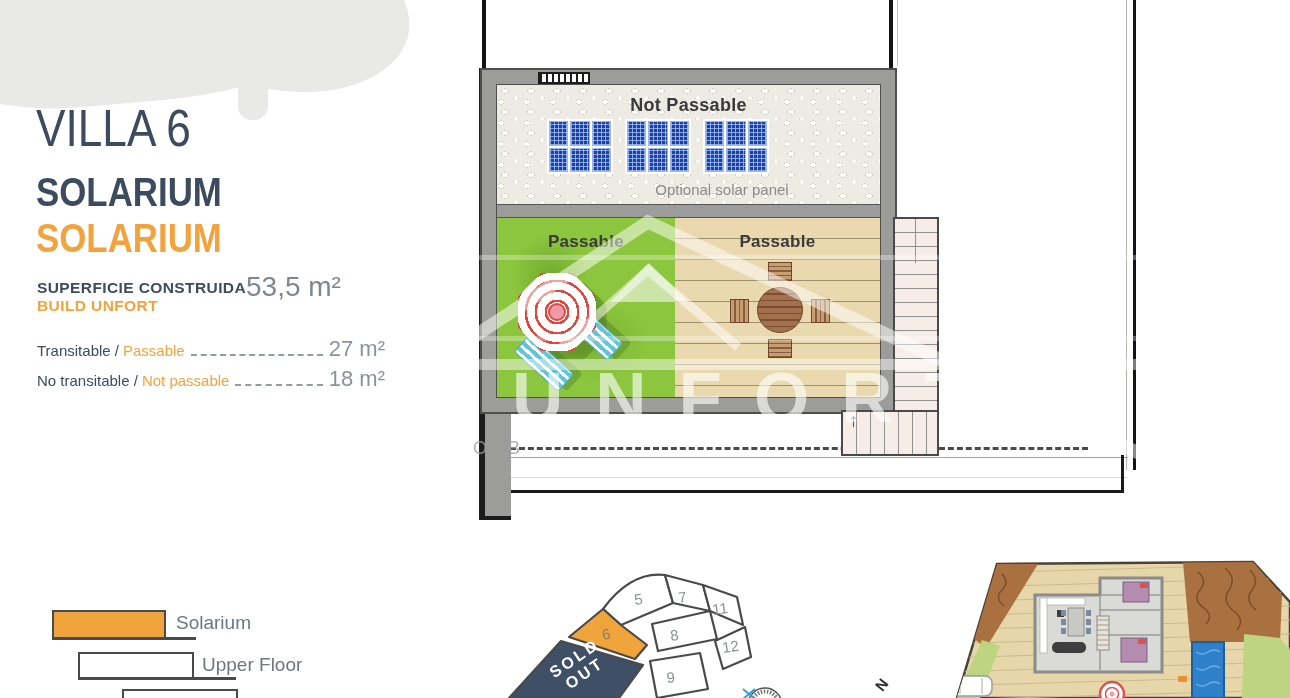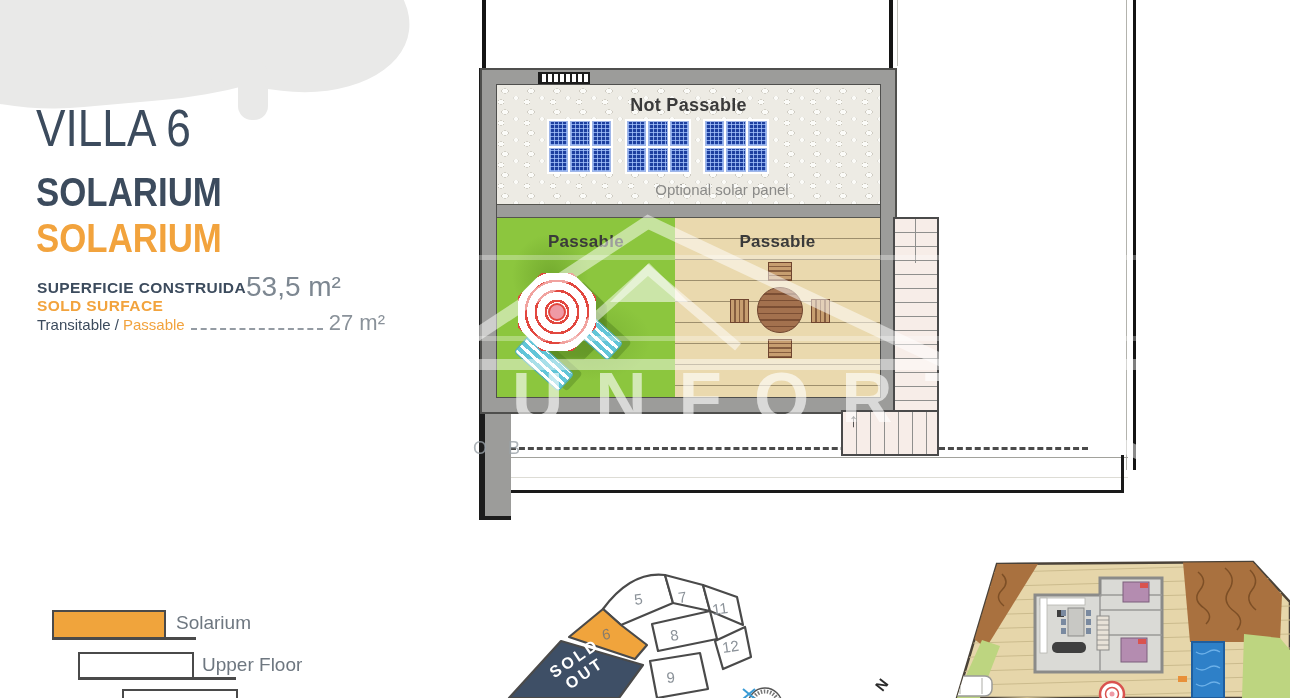--- a/index.html
+++ b/index.html
@@ -15,21 +15,21 @@
   .blob3{left:238px;top:60px;width:30px;height:60px;border-radius:14px;}
   .blob4{left:0;top:52px;width:14px;height:42px;border-radius:0 8px 8px 0;}
 
   
   .title{left:36px;top:101px;font-size:52px;font-weight:normal;color:#3c4b5d;line-height:1.05;}
   .sub1{left:36px;top:169px;font-size:41px;font-weight:bold;color:#3c4b5d;}
   .sub2{left:36px;top:215px;font-size:41px;font-weight:bold;color:#f2a33d;}
   .lab1{left:37px;top:279px;font-size:15.5px;font-weight:bold;color:#3c4b5d;letter-spacing:.4px;}
   .lab2{left:37px;top:297px;font-size:15.5px;font-weight:bold;color:#f2a33d;letter-spacing:.4px;}
   .total{left:246px;top:271px;font-size:28px;color:#7d8791;}
-  .rows{left:37px;top:310px;width:348px;}
+  .rows{left:37px;top:336px;width:348px;}
   .srow{display:flex;align-items:baseline;height:30px;font-size:15px;}
   .srow .es{color:#3c4b5d;}
   .srow .en{color:#f2a33d;margin-left:4px;}
   .srow .leader{flex:1;border-bottom:2px dashed #949ba3;margin:0 6px 5px 6px;height:1px;}
   .srow .val{font-size:22px;color:#8a929a;white-space:nowrap;}
 
   
   .neighbor{left:482px;top:-10px;width:403px;height:76px;border:4px solid #141414;background:#fff;}
   .nline{left:897px;top:0;width:1px;height:66px;background:#c2c2bc;}
   .rb1{left:1126px;top:0;width:1px;height:470px;background:#b3b3ad;}
@@ -134,29 +134,35 @@
 
   <div class="blob blob1"></div>
   <div class="blob blob2"></div>
   <div class="blob blob3"></div>
   <div class="blob blob4"></div>
 
   <div class="abs title"><span class="condensed">VILLA 6</span></div>
   <div class="abs sub1"><span class="condensed">SOLARIUM</span></div>
   <div class="abs sub2"><span class="condensed">SOLARIUM</span></div>
   <div class="abs lab1">SUPERFICIE CONSTRUIDA</div>
-  <div class="abs lab2">SOLD SURFACE</div>
+  <div class="abs lab2">BUILD UNFORT</div>
   <div class="abs total">53,5 m²</div>
 
   <div class="abs rows">
     <div class="srow">
       <span class="es">Transitable /</span>
       <span class="en">Passable</span>
       <span class="leader"></span>
       <span class="val">27 m²</span>
+    </div>
+    <div class="srow">
+      <span class="es">No transitable /</span>
+      <span class="en">Not passable</span>
+      <span class="leader"></span>
+      <span class="val">18 m²</span>
     </div>
   </div>
 
   <div class="abs neighbor"></div>
   <div class="abs nline"></div>
   <div class="abs rb1"></div>
   <div class="abs rb2"></div>
 
   <div class="abs dash"></div>
   <div class="abs tl1"></div>

